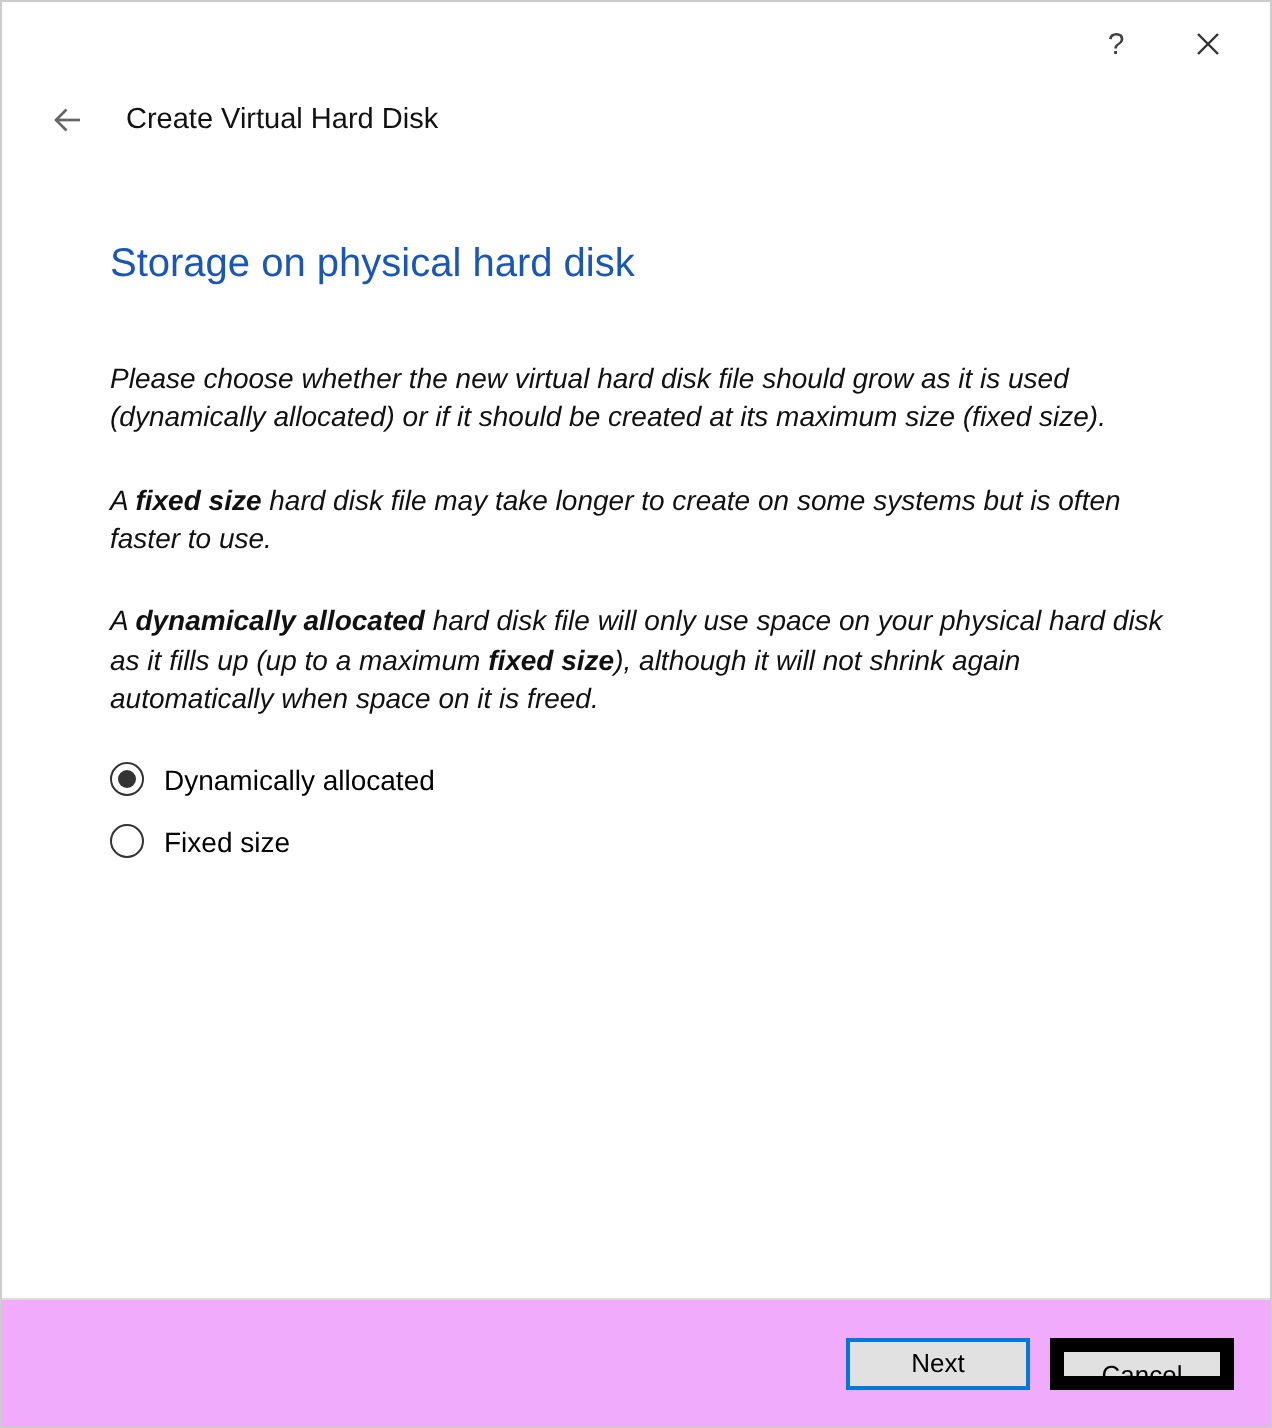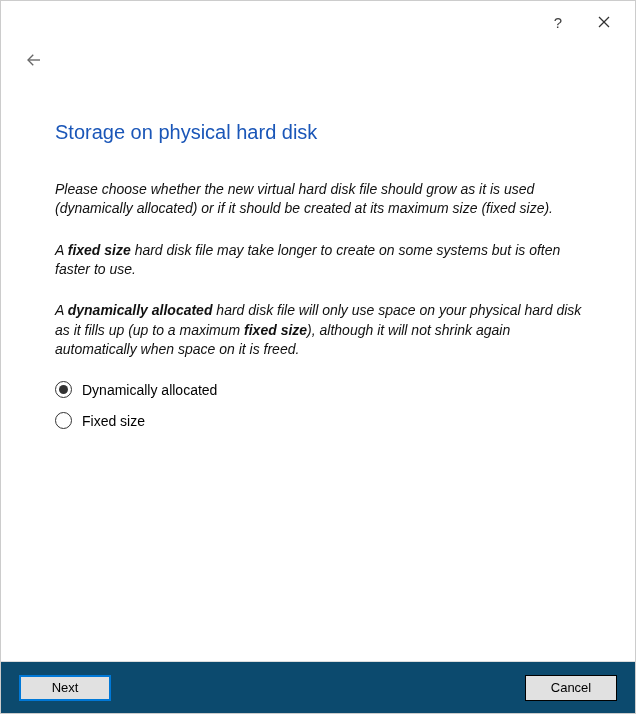--- a/index.html
+++ b/index.html
@@ -95,36 +95,36 @@
       content: "";
       width: 9px;
       height: 9px;
       background: #333;
       border-radius: 50%;
     }
     .radio-label {
       font-size: 14px;
     }
     .footer {
-      background: #0c4a6e;
+      background: #f0abfc;
       border-top: 1px solid #dcdcdc;
-      height: 52px;
+      height: 64px;
       display: flex;
-      justify-content: space-between;
+      justify-content: flex-end;
       align-items: center;
       padding: 0 18px;
       gap: 10px;
     }
     .btn {
       min-width: 92px;
       height: 26px;
       font-size: 13px;
       font-family: inherit;
       background: #e1e1e1;
-      border: 1px solid #000000;
+      border: 7px solid #000000;
       cursor: pointer;
       text-align: center;
       line-height: 24px;
     }
     .btn.primary {
       border: 2px solid #0078d7;
       background: #e1e1e1;
       line-height: 22px;
     }
   </style>
@@ -143,20 +143,21 @@
   </div>
 </div>
 
 <div class="header">
   <div class="back-arrow">
     <svg viewBox="0 0 24 24">
       <path d="M20 12H5" stroke="#666" stroke-width="1.8" fill="none"></path>
       <path d="M11 5L4 12l7 7" stroke="#666" stroke-width="1.8" fill="none"></path>
     </svg>
   </div>
+  <div class="header-title">Create Virtual Hard Disk</div>
 </div>
 
 <div class="content">
   <h1 class="page-heading">Storage on physical hard disk</h1>
 
   <p class="para">Please choose whether the new virtual hard disk file should grow as it is used (dynamically allocated) or if it should be created at its maximum size (fixed size).</p>
 
   <p class="para">
     <span>A </span><b>fixed size</b><span> hard disk file may take longer to create on some systems but is often faster to use.</span>
   </p>

